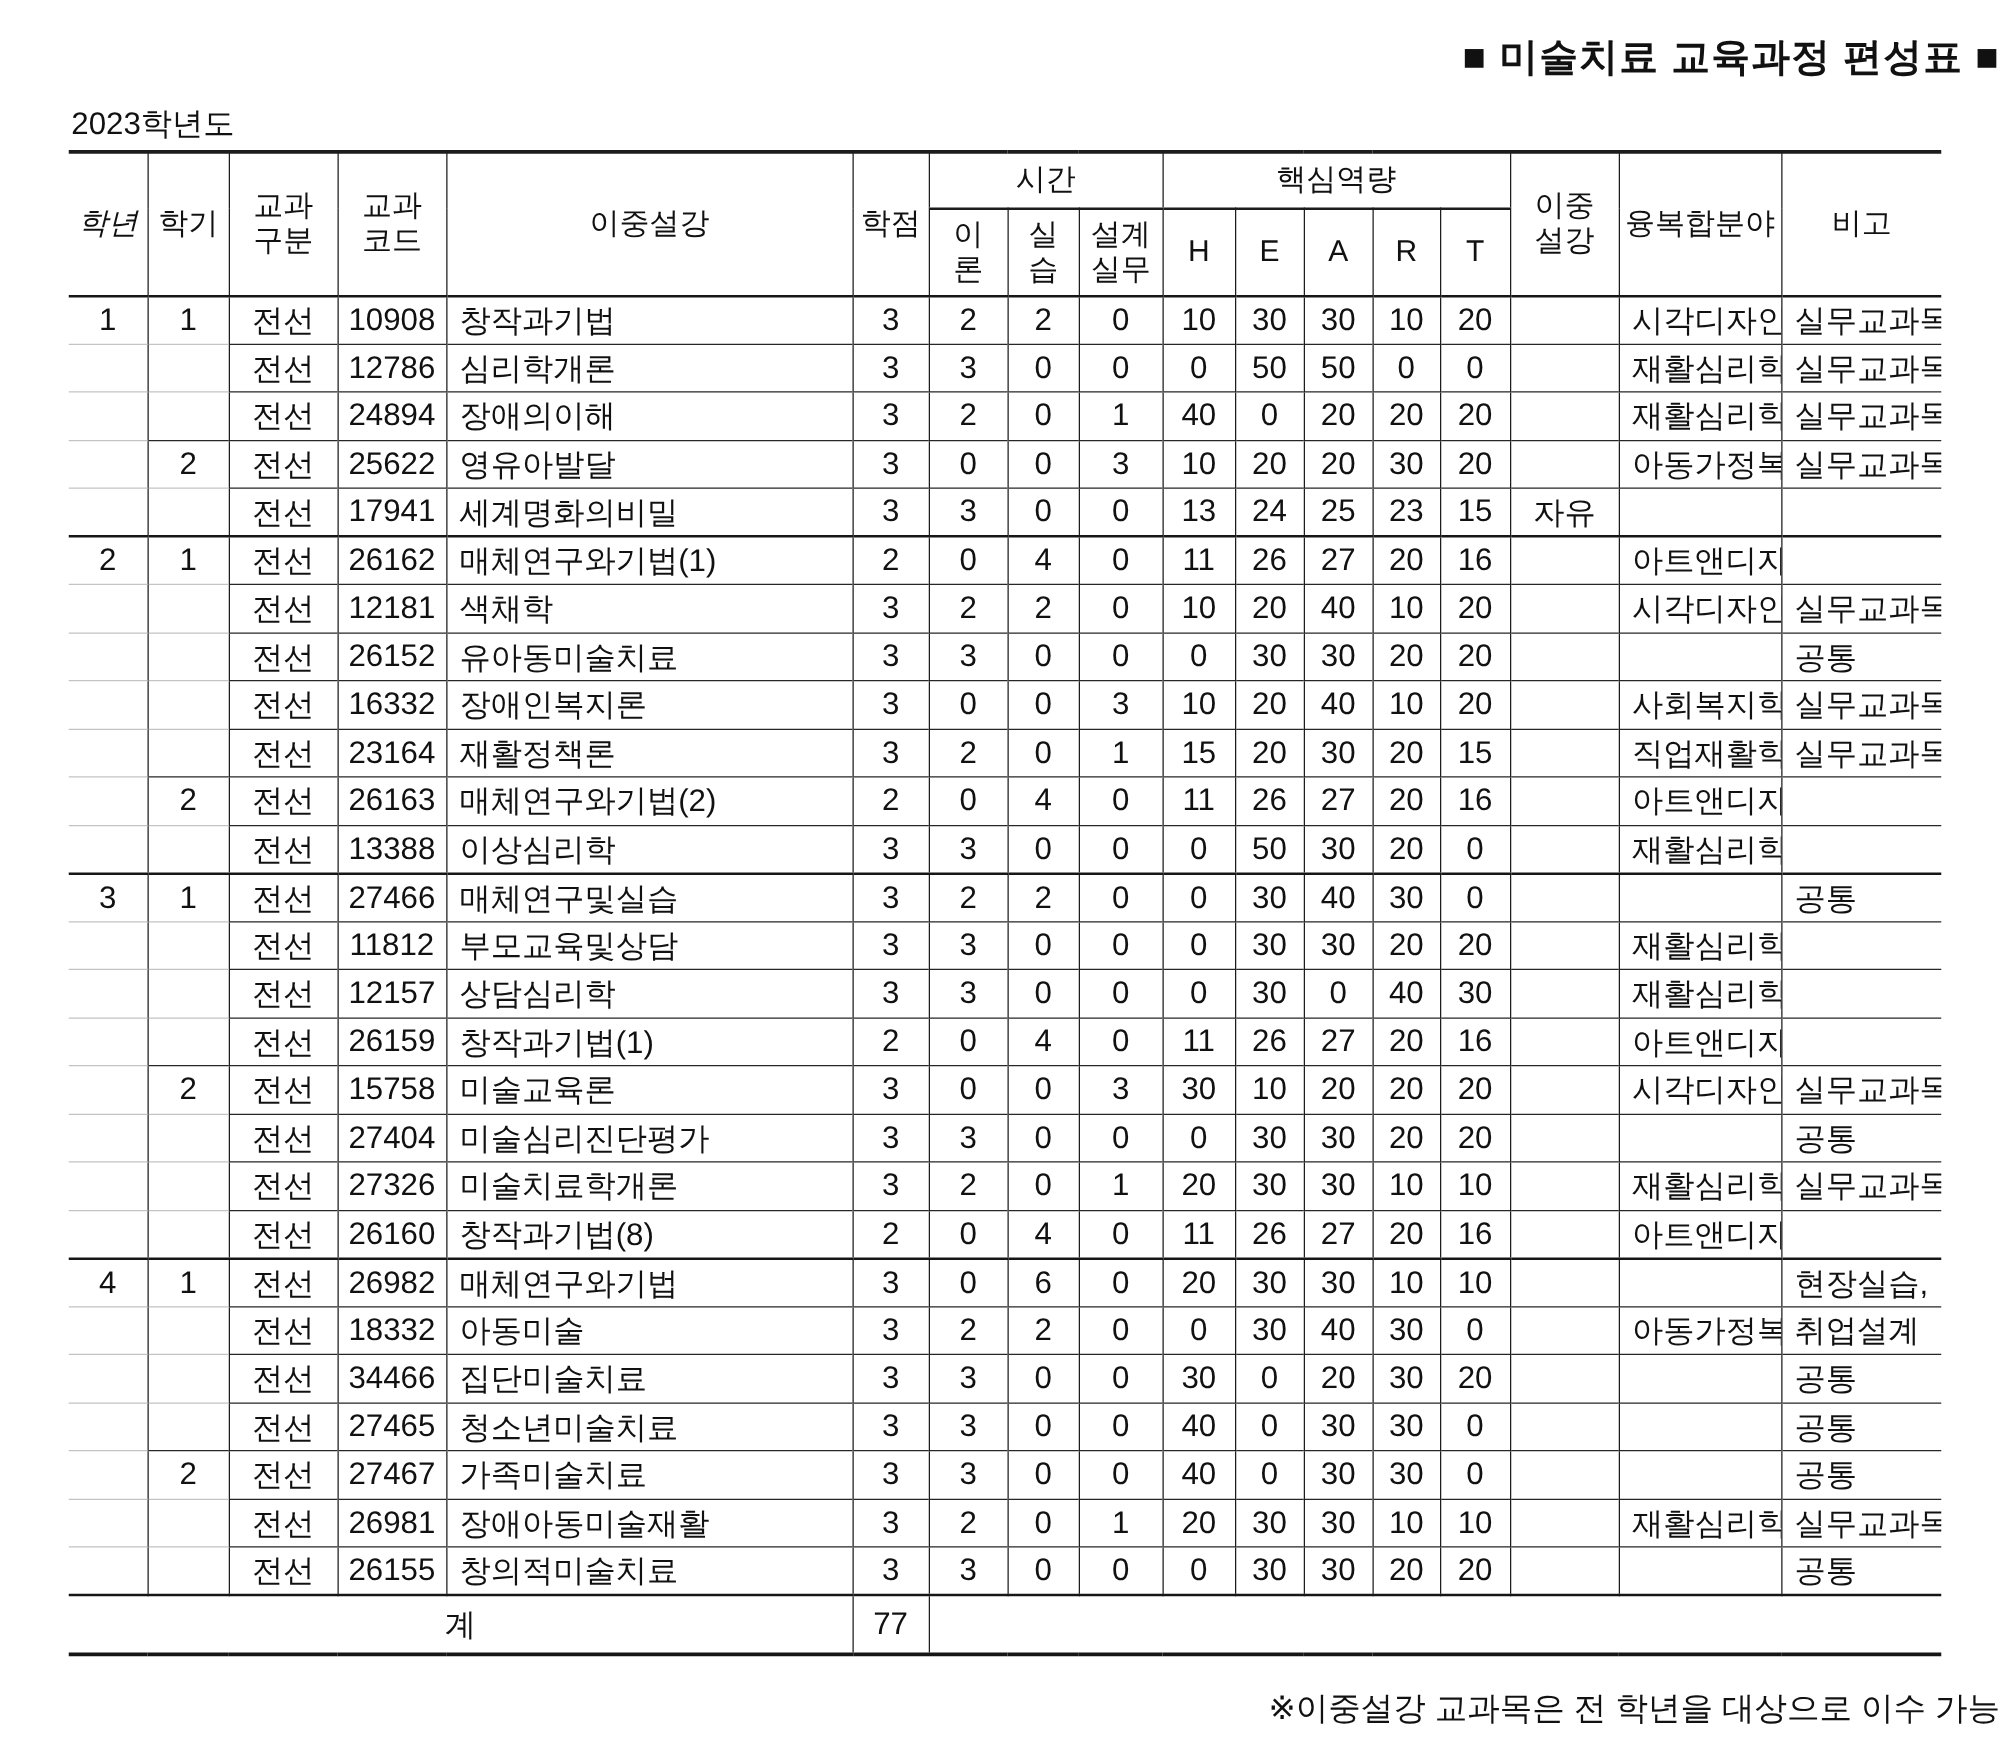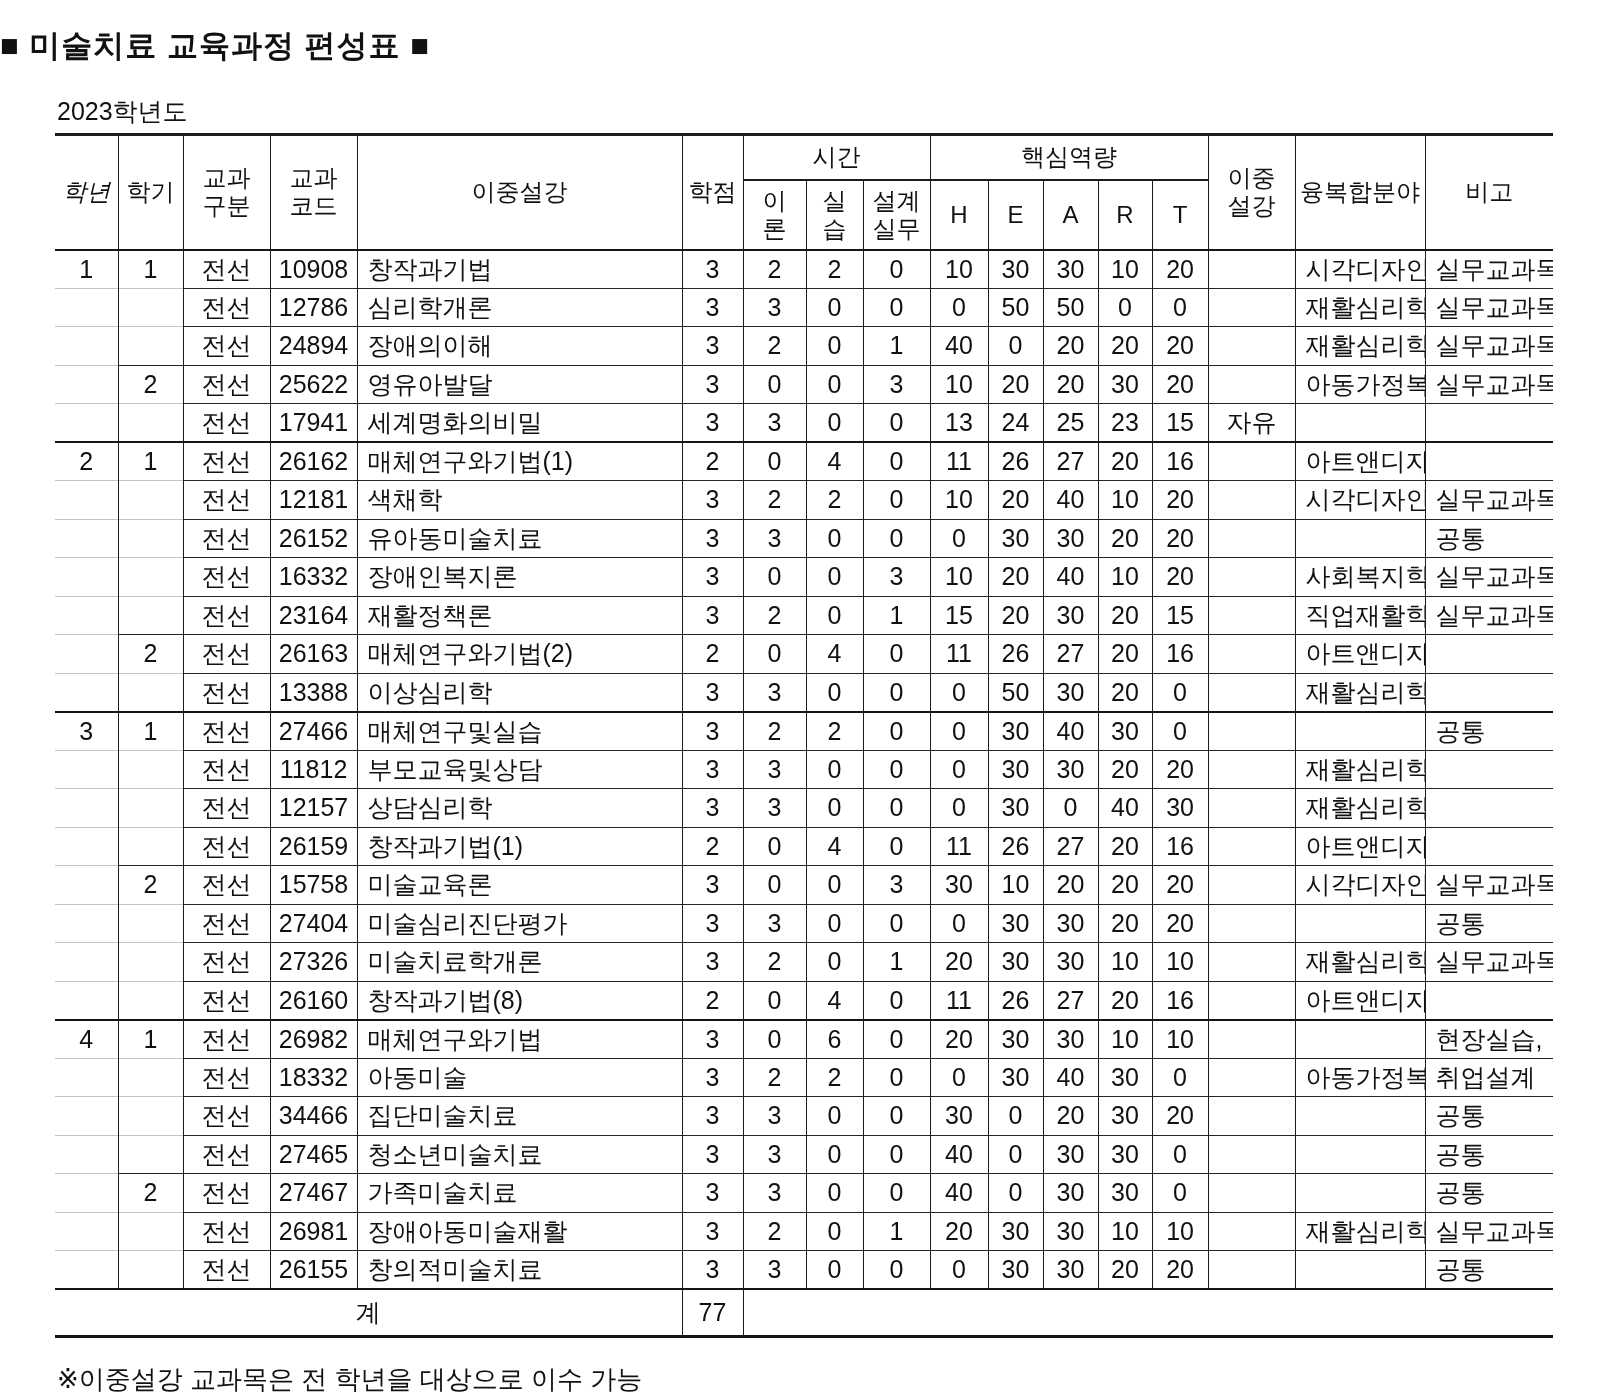--- a/index.html
+++ b/index.html
@@ -3,25 +3,25 @@
 <meta charset="utf-8">
 <style>
   * { margin:0; padding:0; box-sizing:border-box; }
   html,body { background:#ffffff; }
   body {
     width:1600px; height:1393px; overflow:hidden;
     font-family:"Liberation Sans","DejaVu Sans",sans-serif;
     color:#111111;
   }
   .title {
-    text-align:left; padding-top:25px;
+    text-align:right; padding-top:25px;
     font-size:31px; font-weight:bold; letter-spacing:1px;
   }
   .year-label {
-    margin:28px 0 0 57px; font-size:25px;
+    margin:15px 0 0 57px; font-size:25px;
   }
   table.curriculum {
     border-collapse:collapse; table-layout:fixed;
     width:1498px; margin:5px 0 0 55px;
     border-top:3px solid #1c1c1c;
   }
   th, td {
     border-left:1.5px solid #1c1c1c;
     font-weight:normal; text-align:center; vertical-align:middle;
     font-size:25px; overflow:hidden; white-space:nowrap;
@@ -36,21 +36,21 @@
   tbody tr { height:38.5px; }
   tbody td { border-top:1.5px solid #262626; }
   tbody td.soft { border-top:1px solid #c4c4c4; }
   tbody tr.grade-start td { border-top:2.5px solid #161616; }
   td.c-course_name, td.c-convergence, td.c-note { text-align:left; padding-left:10px; }
   tr.total-row { height:47px; }
   tr.total-row td {
     border-top:2.5px solid #161616;
     border-bottom:3.5px solid #161616;
   }
-  .footnote { margin:24px 0 0 57px; font-size:26px; }
+  .footnote { margin:24px 0 0 57px; font-size:26px;text-align:right; }
 </style>
 </head>
 <body>
 
 <div>
   <div class="title">■ 미술치료 교육과정 편성표 ■</div>
   <div class="year-label">2023학년도</div>
 
   <table class="curriculum">
     <colgroup>

